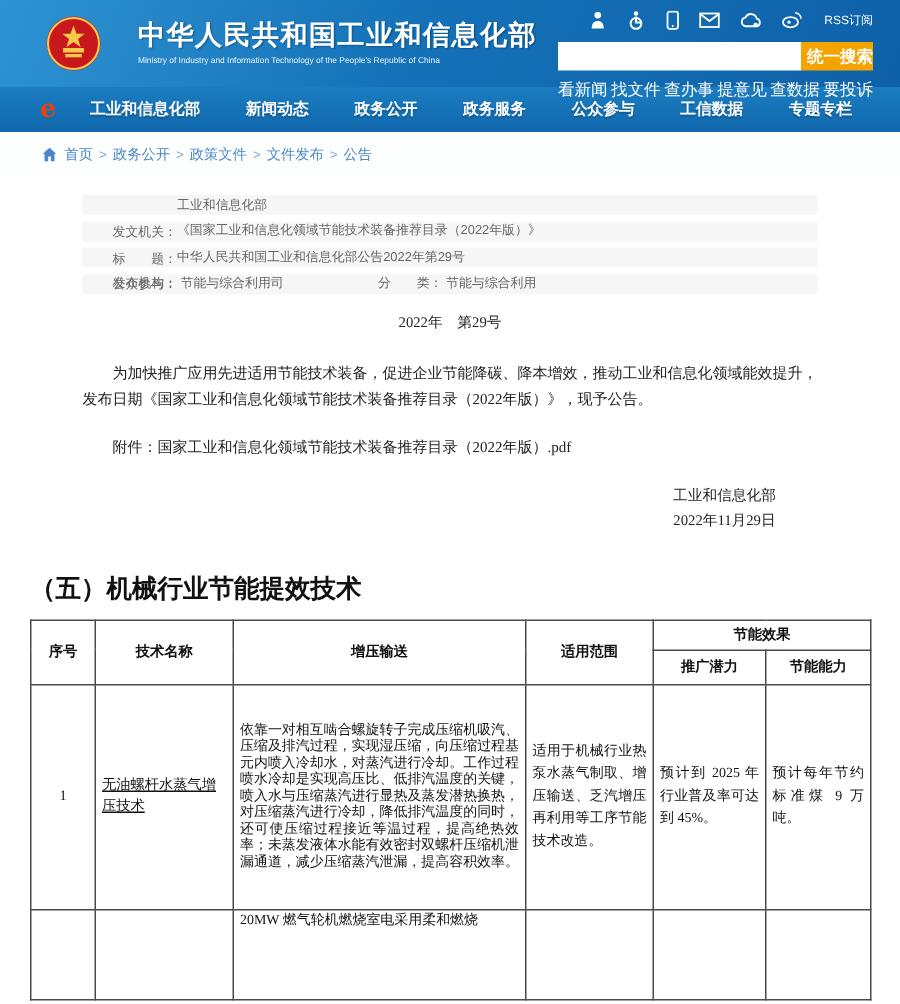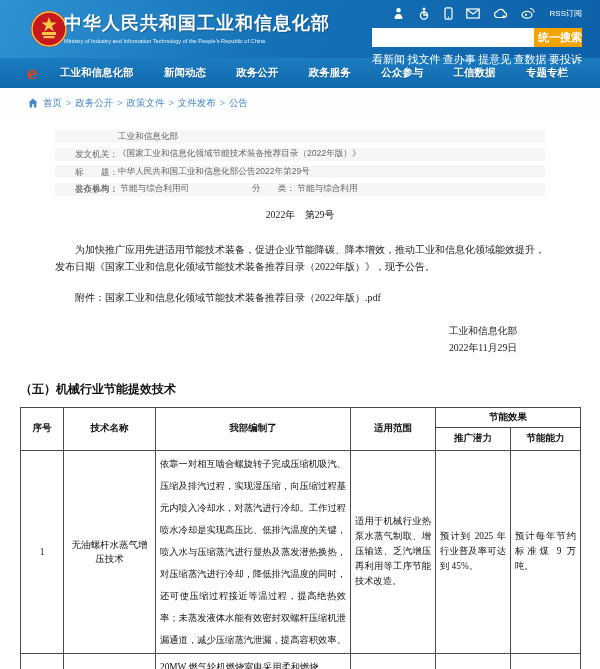--- a/index.html
+++ b/index.html
@@ -6,21 +6,21 @@
   html,body { width:600px; }
   body { font-family:"Liberation Sans","DejaVu Sans",sans-serif; background:#fff; }
   .page { position:relative; width:600px; height:669px; overflow:hidden; background:#fff; }
 
   
   .topbar {
     position:relative; height:58px;
     background:linear-gradient(110deg,#2e93d2 0%,#1572b8 45%,#0e61a8 100%);
   }
   .emblem { position:absolute; left:30px; top:10px; width:38px; height:38px; }
-  .site-title-group { position:absolute; left:64px; top:11px; color:#fff; }
+  .site-title-group { position:absolute; left:92px; top:11px; color:#fff; }
   .site-title { font-size:18px; font-weight:bold; letter-spacing:1px; text-shadow:1px 1px 1px rgba(0,0,0,.25); }
   .site-subtitle { font-size:5.6px; margin-top:3px; color:#eaf4fb; }
   .top-right { position:absolute; right:18px; top:4px; width:210px; }
   .icon-row { display:flex; justify-content:flex-end; align-items:center; gap:13px; height:18px; }
   .icon-row svg { display:block; }
   .rss-label { color:#fff; font-size:8px; margin-left:2px; }
   .search-row { display:flex; margin-top:6px; height:19px; }
   .search-input { flex:1; border:none; outline:none; height:19px; font-size:10px; padding:0 4px; background:#fff; }
   .search-btn { width:48px; height:19px; border:none; background:#f5a302; color:#fff; font-size:11px; font-weight:bold; cursor:pointer;text-align:right; }
   .quick-links { display:flex; justify-content:space-between; margin-top:5px; }
@@ -54,29 +54,29 @@
   .doc-title { margin-top:21px; text-align:center; font-size:15px; font-weight:bold; color:#1a1a1a; letter-spacing:.5px; }
   .doc-number { margin-top:13px; text-align:center; font-size:9.8px; color:#222; font-family:"Liberation Serif","DejaVu Serif",serif; }
   .doc-para { margin:19px 55px 0 55px; font-size:10px; line-height:17px; color:#222; text-align:justify;
     text-indent:2em; font-family:"Liberation Serif","DejaVu Serif",serif; }
   .doc-attachment { margin:16px 55px 0 55px; text-indent:2em; font-size:10px; color:#222;
     font-family:"Liberation Serif","DejaVu Serif",serif; text-decoration:none; display:block; }
   .doc-sign { margin:17px 62px 0 auto; width:110px; text-align:center; font-size:9.8px; color:#222;
     font-family:"Liberation Serif","DejaVu Serif",serif; line-height:17px; }
 
   
-  .section-heading { margin:25px 0 0 20px; font-size:12px; font-weight:bold; color:#111; }
+  .section-heading { margin:25px 0 0 20px; font-size:17px; font-weight:bold; color:#111; }
   .tech-table { margin:9px 20px 0 20px; width:560px; border-collapse:collapse; table-layout:fixed;
     font-family:"Liberation Serif","DejaVu Serif",serif; color:#111; }
   .tech-table th, .tech-table td { border:1px solid #4a4a4a; padding:2px 4px; }
   .tech-table th { font-size:9.5px; font-weight:bold; text-align:center; }
   .tech-table .h1 { height:20px; } .tech-table .h2 { height:23px; }
   .cell-no { text-align:center; font-size:9.5px; }
-  .cell-name { text-align:center; font-size:9.5px; line-height:14px; }
-  .cell-intro { font-size:9.3px; line-height:22px; text-align:justify; }
+  .cell-name { text-align:left; font-size:9.5px; line-height:14px;text-decoration:underline; }
+  .cell-intro { font-size:9.3px; line-height:11px; text-align:justify; }
   .cell-scope, .cell-potential, .cell-capacity { font-size:9.3px; line-height:15px; text-align:justify; padding:2px 6px; }
   .row-main { height:150px; vertical-align:middle; }
   .row-partial td { vertical-align:top; }
   .row-partial { height:60px; }
 </style>
 </head>
 <body>
 
 <div class="page">
 
@@ -223,21 +223,21 @@
         <col style="width:92px">
         <col style="width:195px">
       <col style="width:85px">
         <col style="width:75px">
         <col style="width:70px">
     </colgroup>
     <tbody>
         <tr class="h1">
       <th rowspan="2">序号</th>
       <th rowspan="2">技术名称</th>
-      <th rowspan="2">我部编制了</th>
+      <th rowspan="2">增压输送</th>
       <th rowspan="2">适用范围</th>
       <th colspan="2">节能效果</th>
     </tr>
     <tr class="h2">
       <th>推广潜力</th>
       <th>节能能力</th>
     </tr>
     <tr class="row-main">
       <td class="cell-no">1</td>
       <td class="cell-name">无油螺杆水蒸气增压技术</td>

